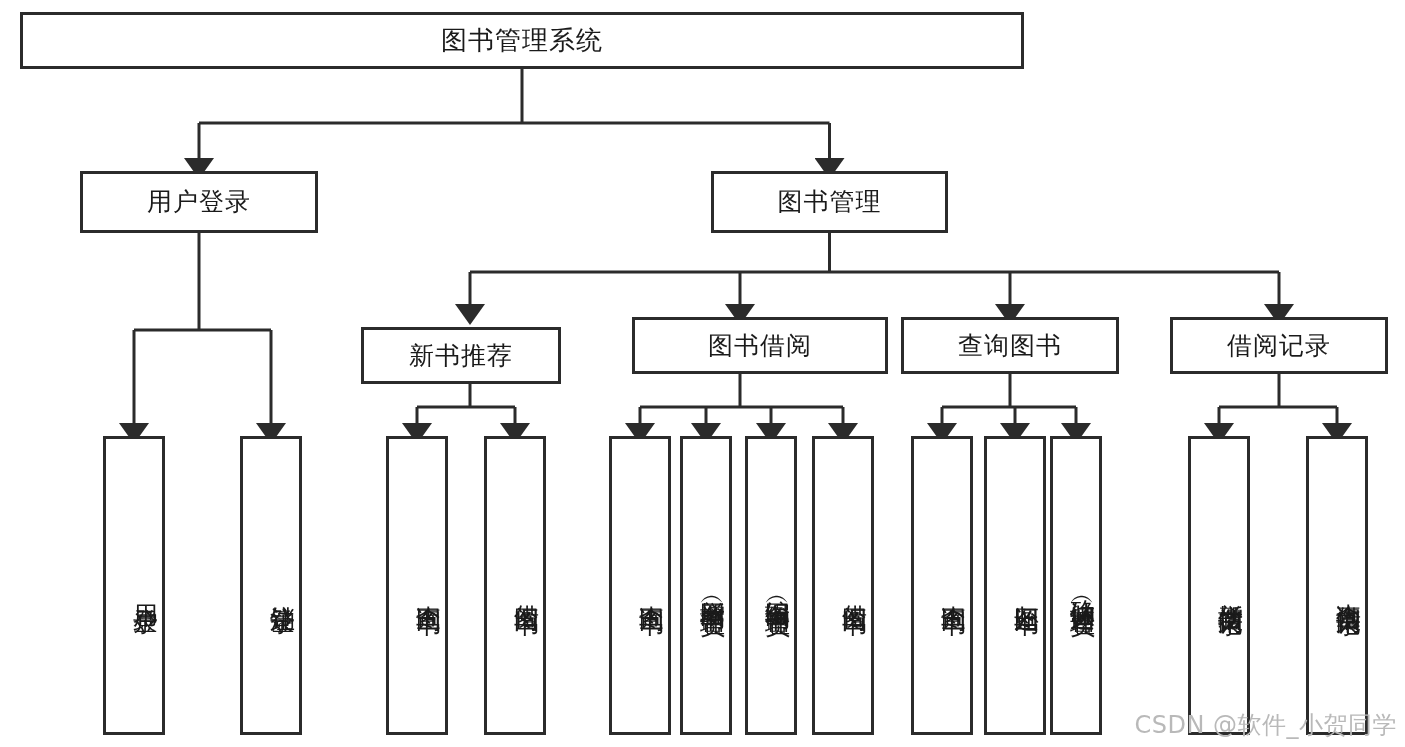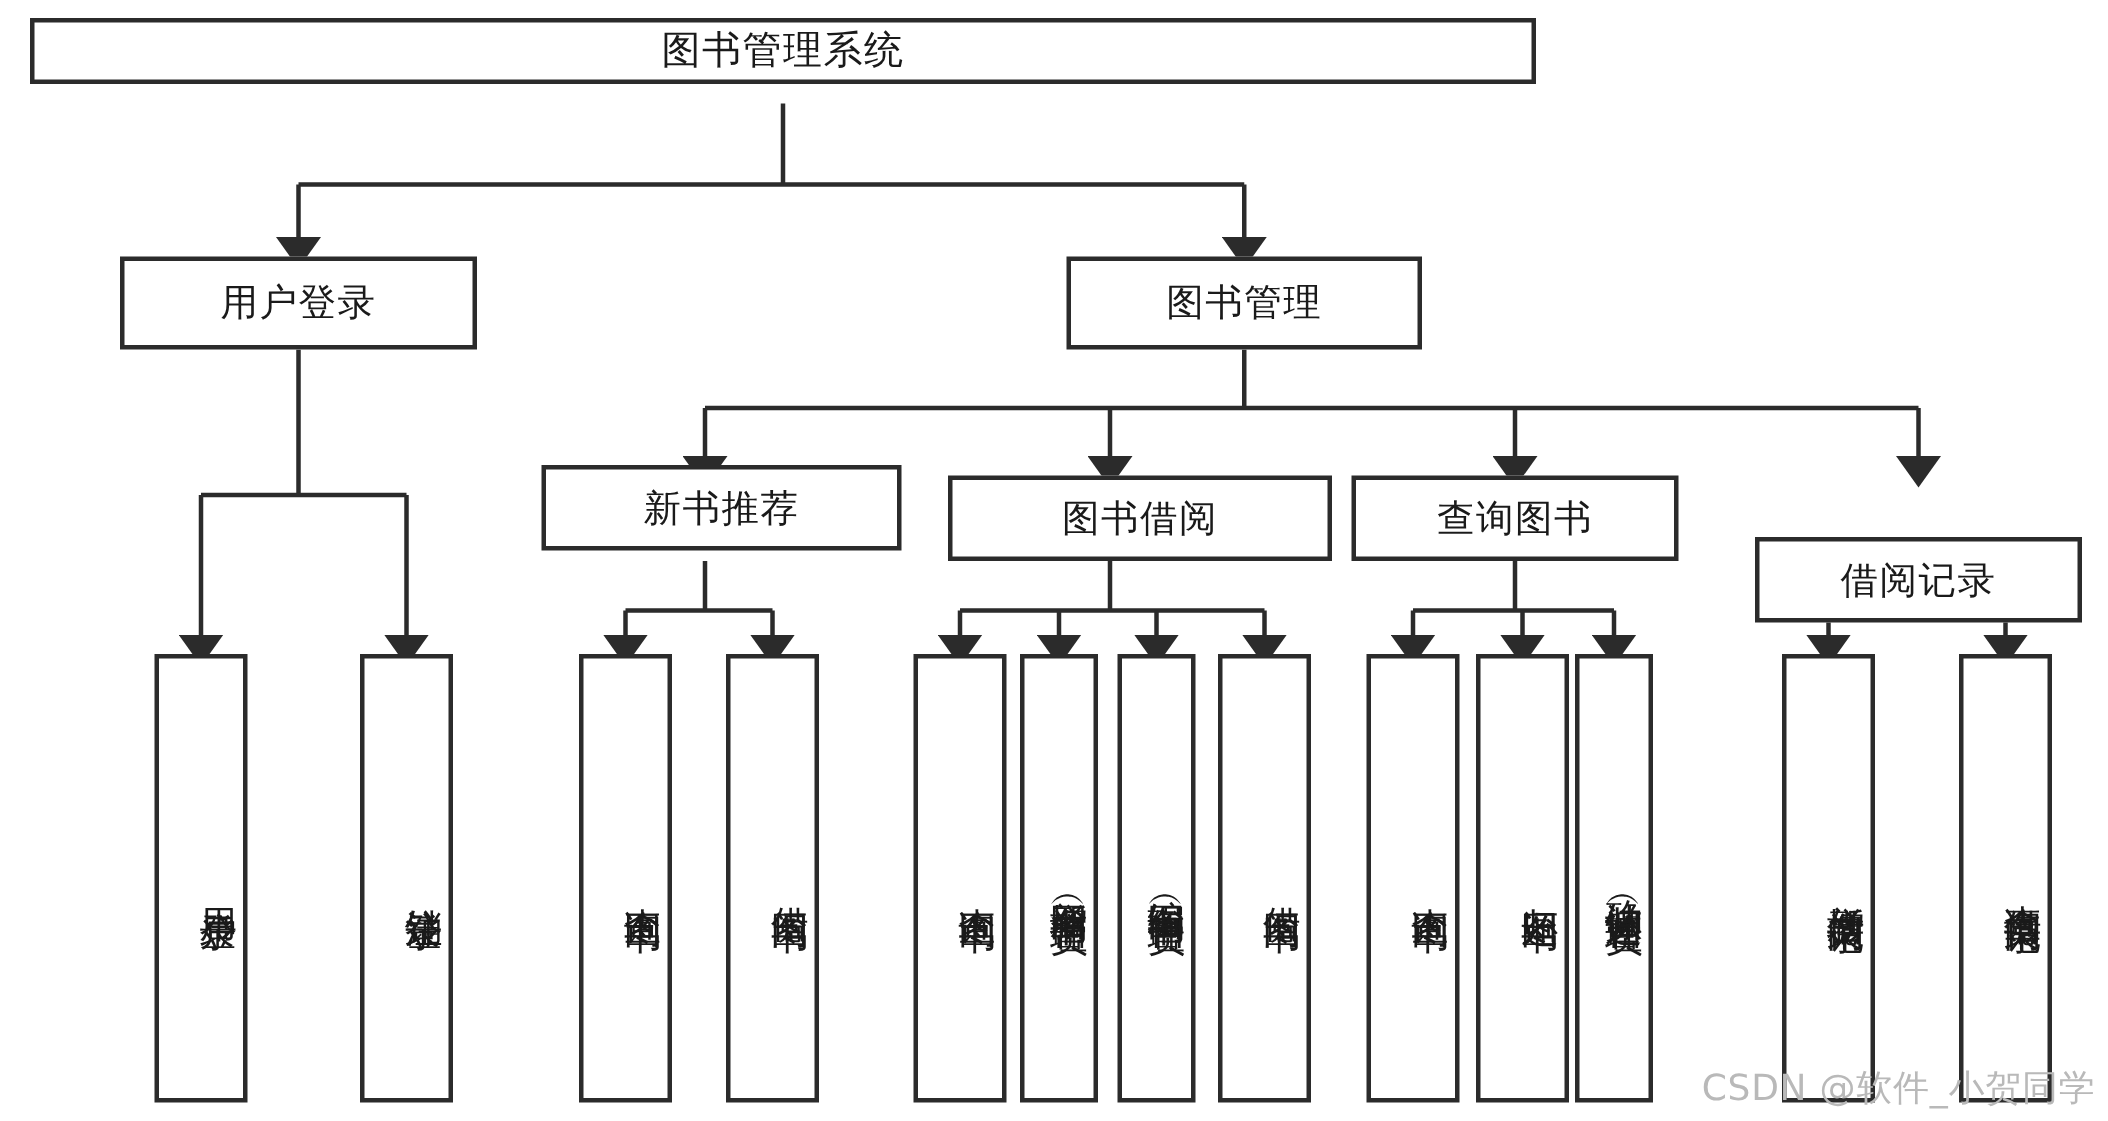--- a/index.html
+++ b/index.html
@@ -96,29 +96,29 @@
         <path d="M 1010 374 L 1010 407 M 942 407 L 1076 407"></path>
         <path d="M 942 407 L 942 432" marker-end="url(#arrow)"></path>
         <path d="M 1015 407 L 1015 432" marker-end="url(#arrow)"></path>
         <path d="M 1076 407 L 1076 432" marker-end="url(#arrow)"></path>
         <path d="M 1279 374 L 1279 407 M 1219 407 L 1337 407"></path>
         <path d="M 1219 407 L 1219 432" marker-end="url(#arrow)"></path>
         <path d="M 1337 407 L 1337 432" marker-end="url(#arrow)"></path>
       </g>
   </svg>
 
-  <div class="node root horiz" style="left: 20px; top: 12px; width: 1004px; height: 44px;">图书管理系统</div>
+  <div class="node root horiz" style="left: 20px; top: 12px; width: 1004px; height: 57px;">图书管理系统</div>
 
   <div class="node horiz" style="left: 80px; top: 171px; width: 238px; height: 62px;">用户登录</div>
   <div class="node horiz" style="left: 711px; top: 171px; width: 237px; height: 62px;">图书管理</div>
 
-  <div class="node horiz" style="left: 361px; top: 310px; width: 240px; height: 57px;">新书推荐</div>
+  <div class="node horiz" style="left: 361px; top: 327px; width: 200px; height: 57px;">新书推荐</div>
   <div class="node horiz" style="left: 632px; top: 317px; width: 256px; height: 57px;">图书借阅</div>
   <div class="node horiz" style="left: 901px; top: 317px; width: 218px; height: 57px;">查询图书</div>
-  <div class="node horiz" style="left: 1170px; top: 317px; width: 218px; height: 57px; margin-top: 41px;">借阅记录</div>
+  <div class="node horiz" style="left: 1170px; top: 317px; width: 218px; height: 57px;">借阅记录</div>
 
   <div class="node vert" style="left: 103px; top: 436px; width: 62px; height: 299px;">用户登录</div>
   <div class="node vert" style="left: 240px; top: 436px; width: 62px; height: 299px;">注销登录</div>
   <div class="node vert" style="left: 386px; top: 436px; width: 62px; height: 299px;">查询图书</div>
   <div class="node vert" style="left: 484px; top: 436px; width: 62px; height: 299px;">借阅图书</div>
   <div class="node vert" style="left: 609px; top: 436px; width: 62px; height: 299px;">查询图书</div>
   <div class="node vert" style="left: 680px; top: 436px; width: 52px; height: 299px;">新增图书（管理员）</div>
   <div class="node vert" style="left: 745px; top: 436px; width: 52px; height: 299px;">编辑图书（管理员）</div>
   <div class="node vert" style="left: 812px; top: 436px; width: 62px; height: 299px;">借阅图书</div>
   <div class="node vert" style="left: 911px; top: 436px; width: 62px; height: 299px;">查询图书</div>

